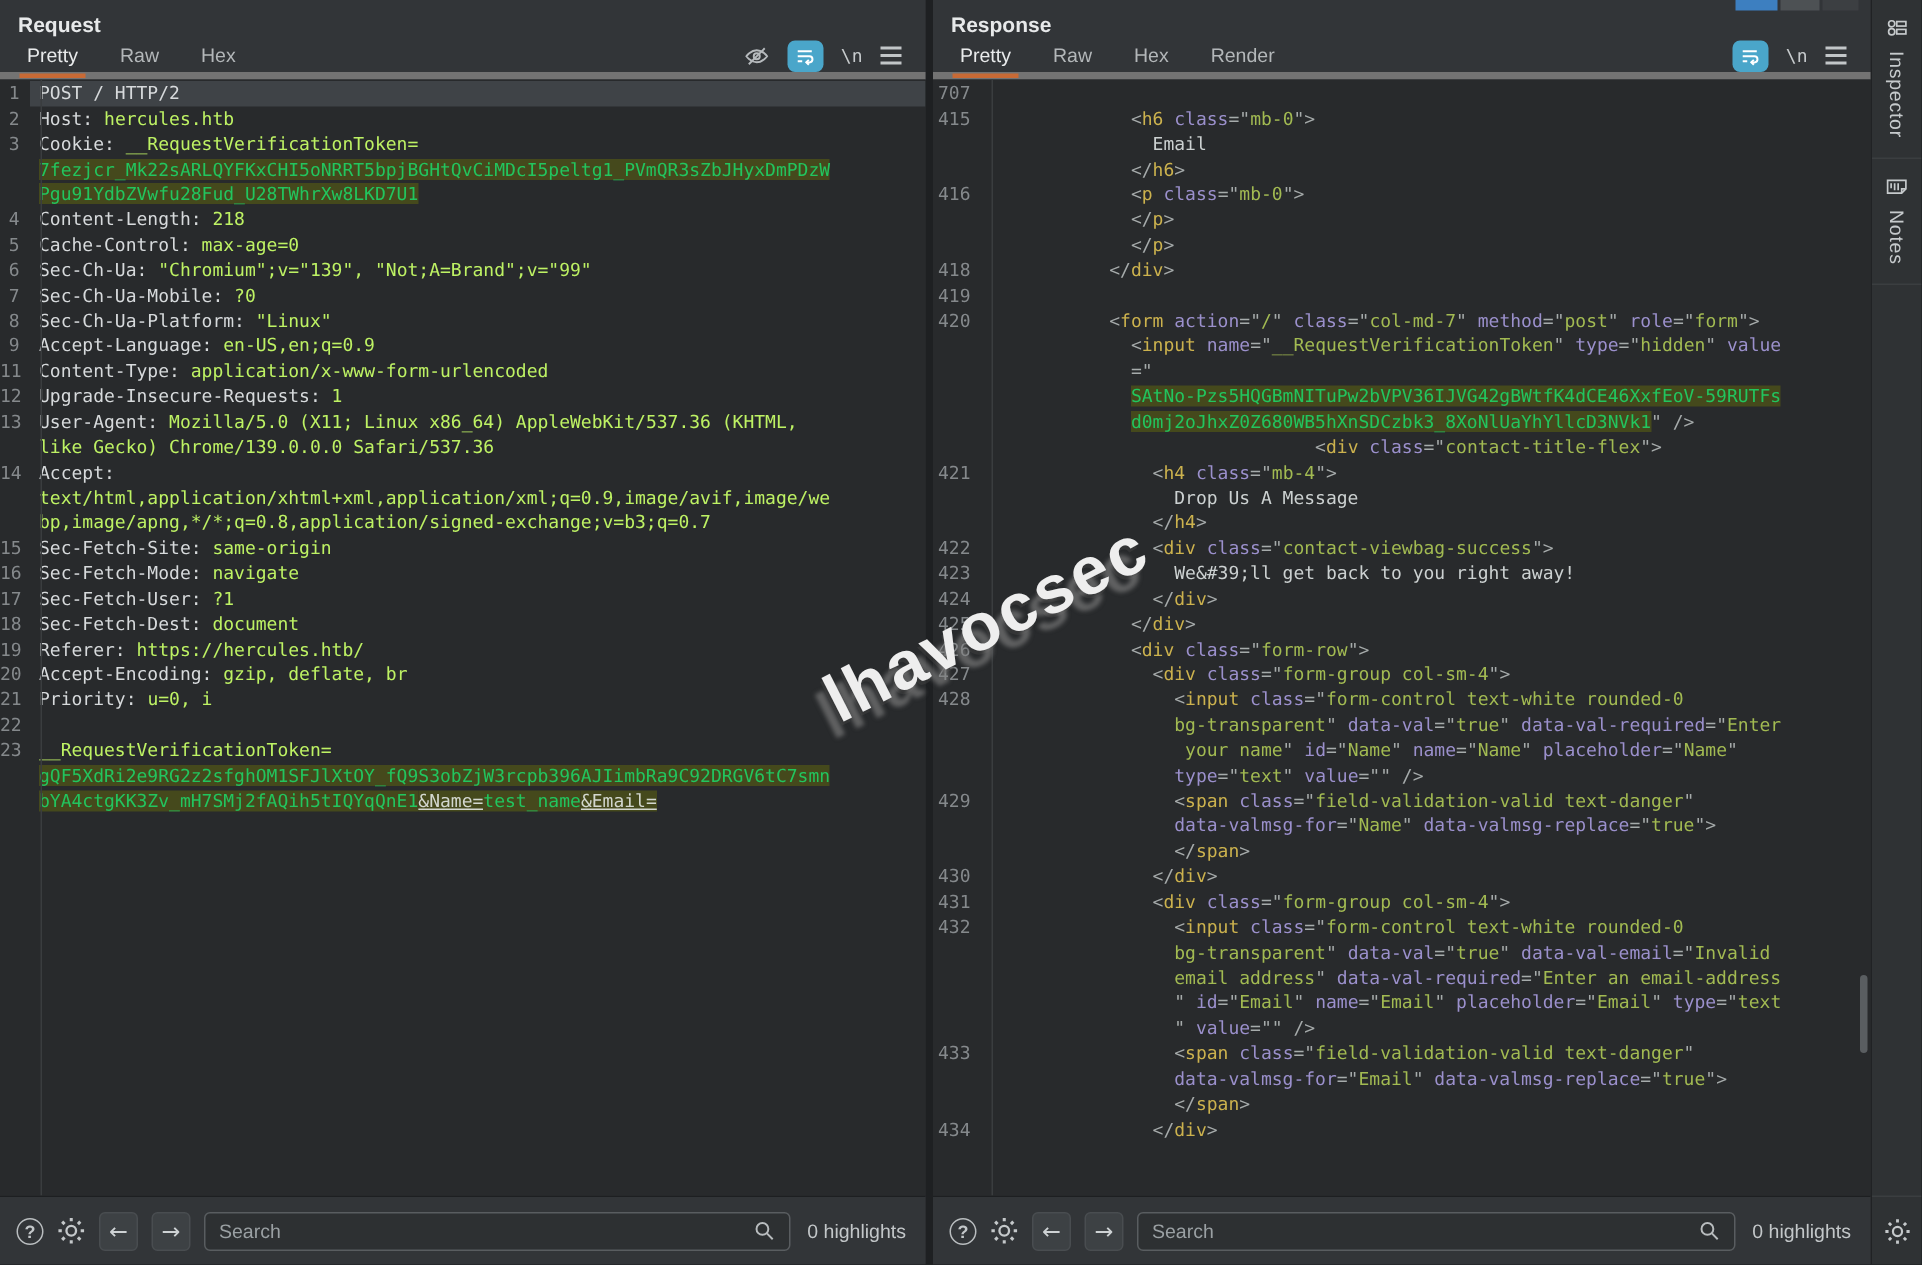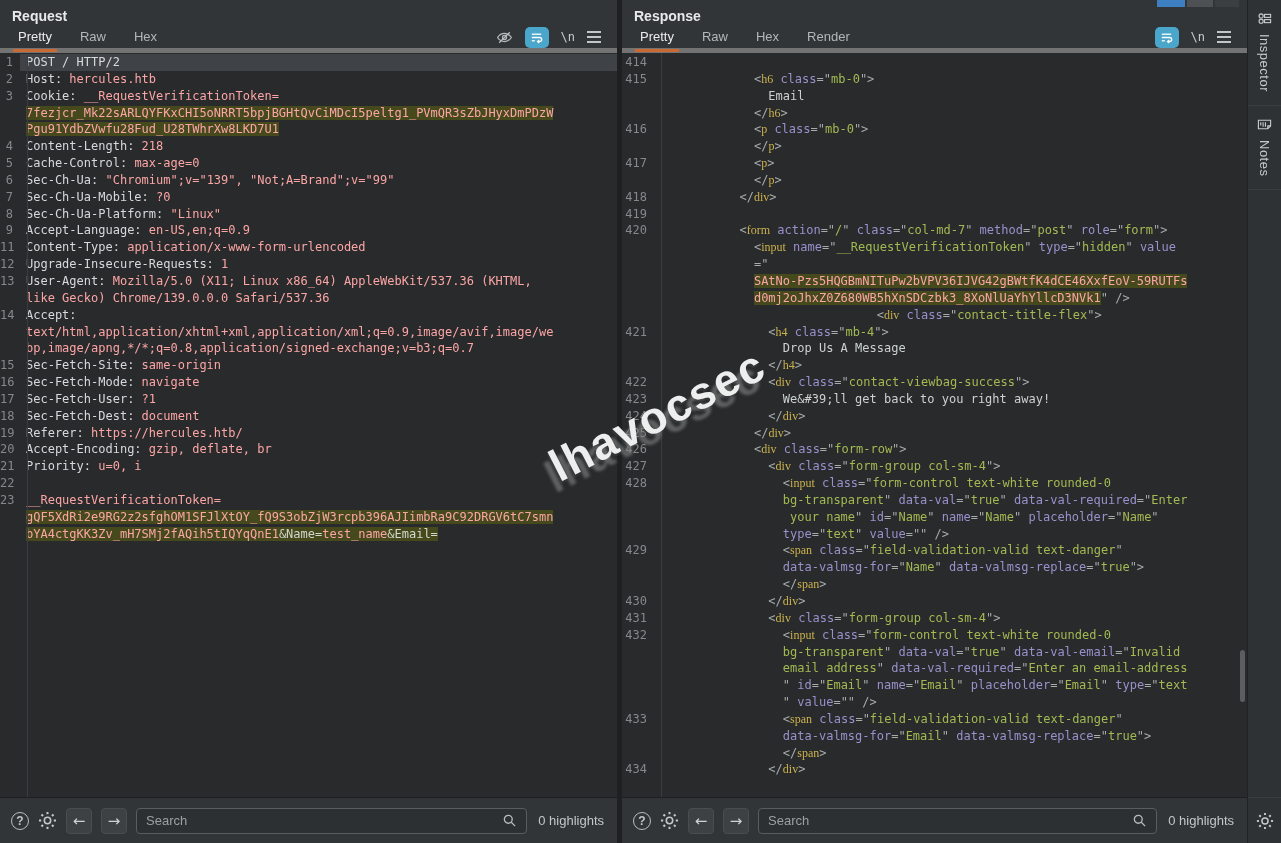--- a/index.html
+++ b/index.html
@@ -35,24 +35,24 @@
   .gline{position:absolute;top:0;bottom:0;width:1px;background:#3a3d3f;}
   .request .gline{left:27px;}
   .response .gline{left:39px;}
   .crow{display:flex;height:16.85px;line-height:16.85px;font-size:12px;}
   .ln{flex:none;text-align:right;color:#85898c;padding-right:7px;}
   .request .ln{width:20px;}
   .response .ln{width:32px;}
   .code{flex:1;white-space:pre;padding-left:6px;}
   .crow.sel .code{background:#3f4347;}
   .sg-h{color:#d7dadc;}
-  .sg-v{color:#fca5a5;}
-  .sg-hs{background:#45491c;color:#fca5a5;}
-  .sg-hp{background:#45491c;color:#d3d7cf;}
-  .sg-t{color:#ccb24e;font-family:Liberation Serif, serif;}
+  .sg-v{color:#bef264;}
+  .sg-hs{background:#45491c;color:#22c55e;}
+  .sg-hp{background:#45491c;color:#d3d7cf;text-decoration:underline;}
+  .sg-t{color:#ccb24e;}
   .sg-a{color:#9b90cc;}
   .sg-s{color:#a2ba52;margin-top:16px;}
   .sg-p{color:#a6abab;}
   .sg-x{color:#ccd1d1;}
 
   .bottombar{height:46px;background:#323538;border-top:1px solid #1d1f21;
     display:flex;align-items:center;gap:9px;padding:0 11px;}
   .helpbtn{width:18px;height:18px;border:1.5px solid #b9bdbf;border-radius:50%;
     color:#c3c7c9;font-size:12px;font-weight:bold;display:flex;align-items:center;
     justify-content:center;cursor:pointer;flex:none;}
@@ -306,21 +306,21 @@
         <span class="menu-icon">
             <i></i>
             <i></i>
             <i></i>
           </span>
       </div>
     </div>
     <div class="editor" id="res-editor">
       <div class="gline"></div>
     <div class="crow">
-          <span class="ln">414</span>
+          <span class="ln">707</span>
           <span class="code"></span>
         </div>
         <div class="crow">
           <span class="ln">415</span>
           <span class="code"><span class="sg-p">             &lt;</span><span class="sg-t">h6</span><span class="sg-p"> </span><span class="sg-a">class</span><span class="sg-p">="</span><span class="sg-s">mb-0</span><span class="sg-p">"&gt;</span></span>
         </div>
         <div class="crow">
           <span class="ln"></span>
           <span class="code"><span class="sg-x">               Email</span></span>
         </div>
@@ -328,24 +328,20 @@
           <span class="ln"></span>
           <span class="code"><span class="sg-p">             &lt;/</span><span class="sg-t">h6</span><span class="sg-p">&gt;</span></span>
         </div>
         <div class="crow">
           <span class="ln">416</span>
           <span class="code"><span class="sg-p">             &lt;</span><span class="sg-t">p</span><span class="sg-p"> </span><span class="sg-a">class</span><span class="sg-p">="</span><span class="sg-s">mb-0</span><span class="sg-p">"&gt;</span></span>
         </div>
         <div class="crow">
           <span class="ln"></span>
           <span class="code"><span class="sg-p">             &lt;/</span><span class="sg-t">p</span><span class="sg-p">&gt;</span></span>
-        </div>
-        <div class="crow">
-          <span class="ln">417</span>
-          <span class="code"><span class="sg-p">             &lt;</span><span class="sg-t">p</span><span class="sg-p">&gt;</span></span>
         </div>
         <div class="crow">
           <span class="ln"></span>
           <span class="code"><span class="sg-p">             &lt;/</span><span class="sg-t">p</span><span class="sg-p">&gt;</span></span>
         </div>
         <div class="crow">
           <span class="ln">418</span>
           <span class="code"><span class="sg-p">           &lt;/</span><span class="sg-t">div</span><span class="sg-p">&gt;</span></span>
         </div>
         <div class="crow">

